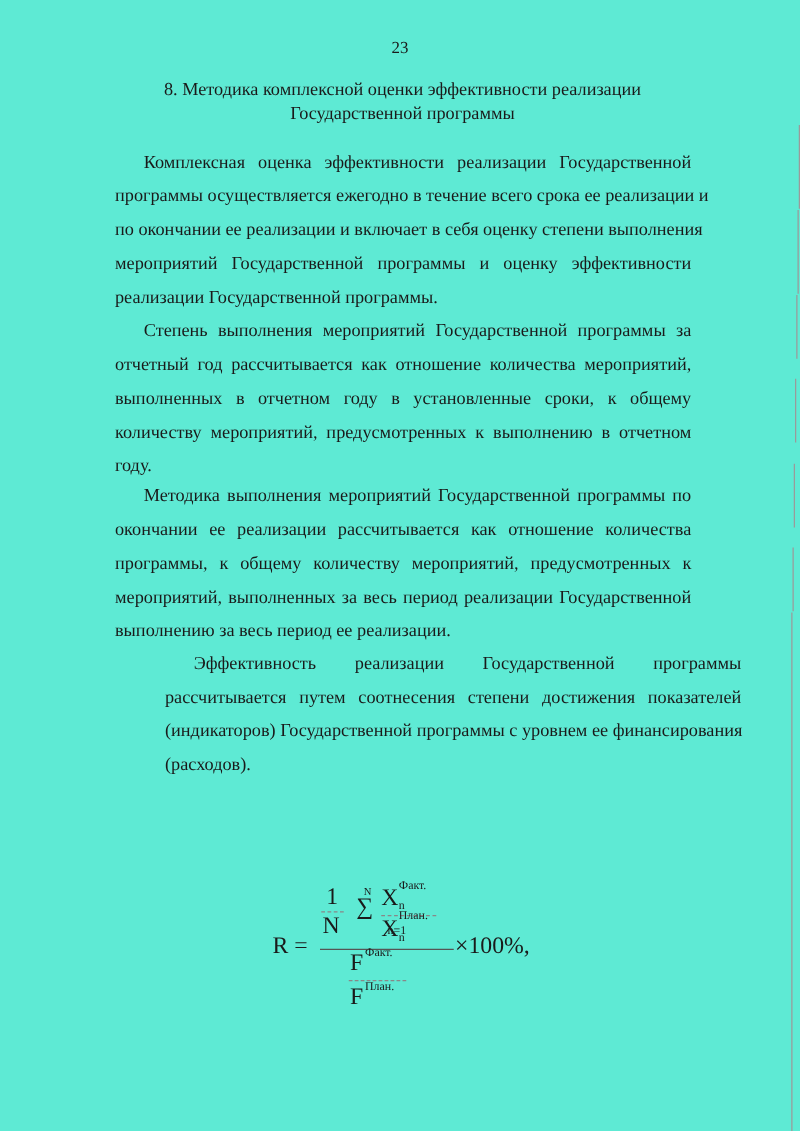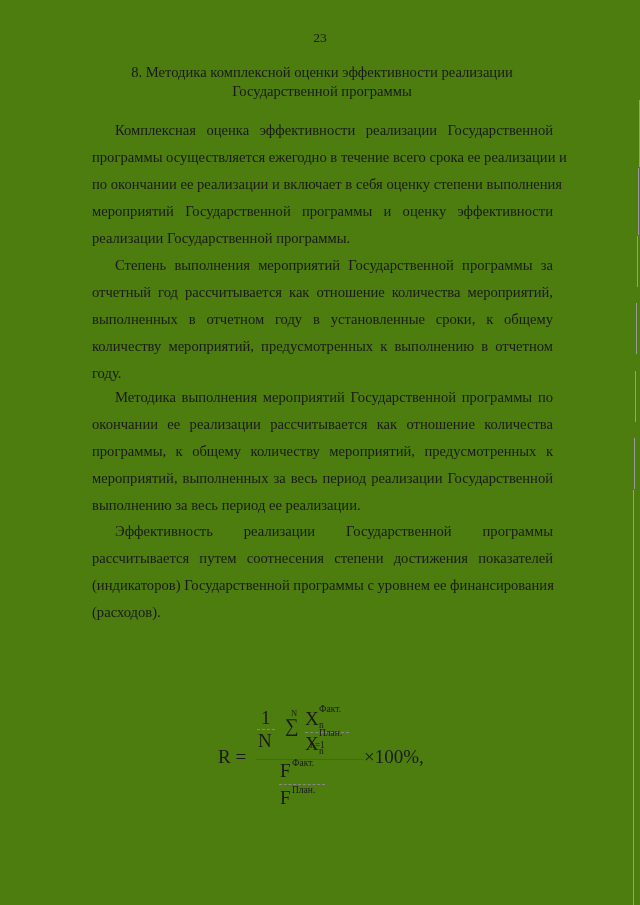--- a/index.html
+++ b/index.html
@@ -12,21 +12,21 @@
       height: 905px;
       position: relative;
       overflow: hidden;
       font-family: "Liberation Serif", "DejaVu Serif", serif;
       color: #1a1a1a;
     }
     .page {
       position: absolute;
       left: 0; top: 0;
       width: 640px; height: 905px;
-      background: #4d7c0f;
+      background: #5eead4;
     }
     .scan-edge {
       position: absolute;
       width: 1px;
       background: #9a9a9a;
     }
     .page-number {
       position: absolute;
       top: 30px;
       left: 0;
@@ -118,21 +118,21 @@
   </div>
 
   <div class="body-text" style="top:384px;">
     <span class="line justify first">Методика выполнения мероприятий Государственной программы по</span>
     <span class="line justify">окончании ее реализации рассчитывается как отношение количества</span>
     <span class="line justify">программы, к общему количеству мероприятий, предусмотренных к</span>
     <span class="line justify">мероприятий, выполненных за весь период реализации Государственной</span>
     <span class="line">выполнению за весь период ее реализации.</span>
   </div>
 
-  <div class="body-text" style="top:518px;">
+  <div class="body-text" style="top:518px;margin-left:40px;">
     <span class="line justify first">Эффективность реализации Государственной программы</span>
     <span class="line justify">рассчитывается путем соотнесения степени достижения показателей</span>
     <span class="line justify">(индикаторов) Государственной программы с уровнем ее финансирования</span>
     <span class="line">(расходов).</span>
   </div>
 
 
   <div class="formula">
     <span class="abs f-big" style="left:0; top:40px;">R =</span>
 

